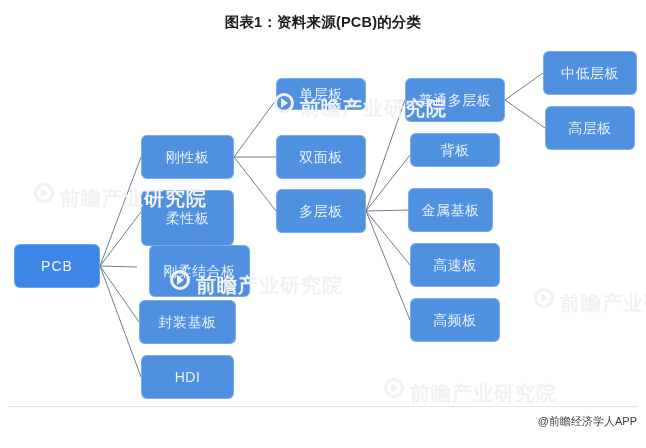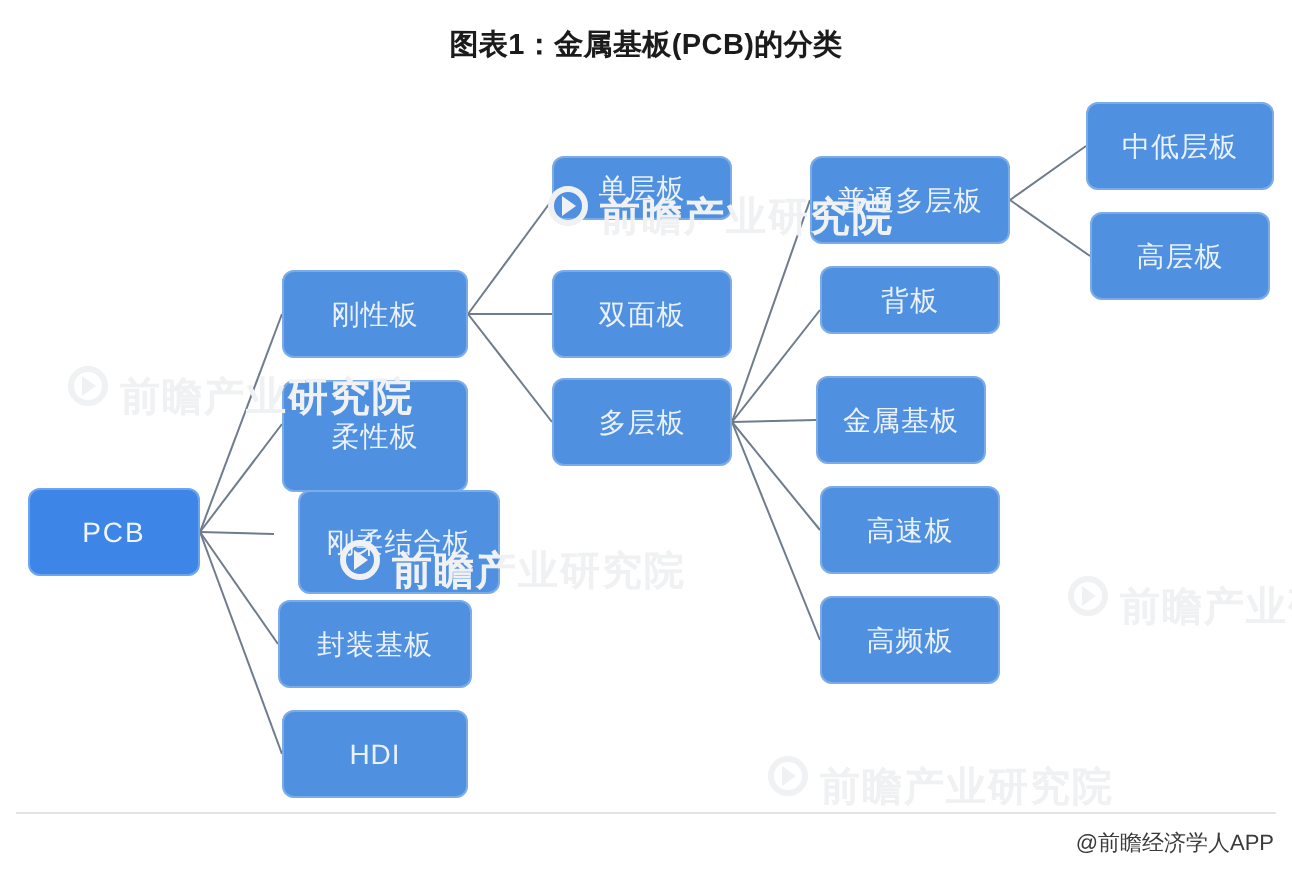--- a/index.html
+++ b/index.html
@@ -134,21 +134,21 @@
     font-size: 11px;
     color: #3a3a3a;
     white-space: nowrap;
   }
 </style>
 </head>
 <body>
 
 <div id="root">
 
-  <div class="chart-title">图表1：金属基板(PCB)的分类</div>
+  <div class="chart-title">图表1：资料来源(PCB)的分类</div>
 
   <div class="diagram">
     <svg class="edges" viewBox="0 0 646 410" width="646" height="410" id="edge-layer">
         <line x1="100" y1="266" x2="141" y2="157" stroke="#6f7c8c" stroke-width="1"></line>
         <line x1="100" y1="266" x2="141" y2="212" stroke="#6f7c8c" stroke-width="1"></line>
         <line x1="100" y1="266" x2="137" y2="267" stroke="#6f7c8c" stroke-width="1"></line>
         <line x1="100" y1="266" x2="139" y2="322" stroke="#6f7c8c" stroke-width="1"></line>
         <line x1="100" y1="266" x2="141" y2="377" stroke="#6f7c8c" stroke-width="1"></line>
         <line x1="234" y1="157" x2="276" y2="100" stroke="#6f7c8c" stroke-width="1"></line>
         <line x1="234" y1="157" x2="276" y2="157" stroke="#6f7c8c" stroke-width="1"></line>

